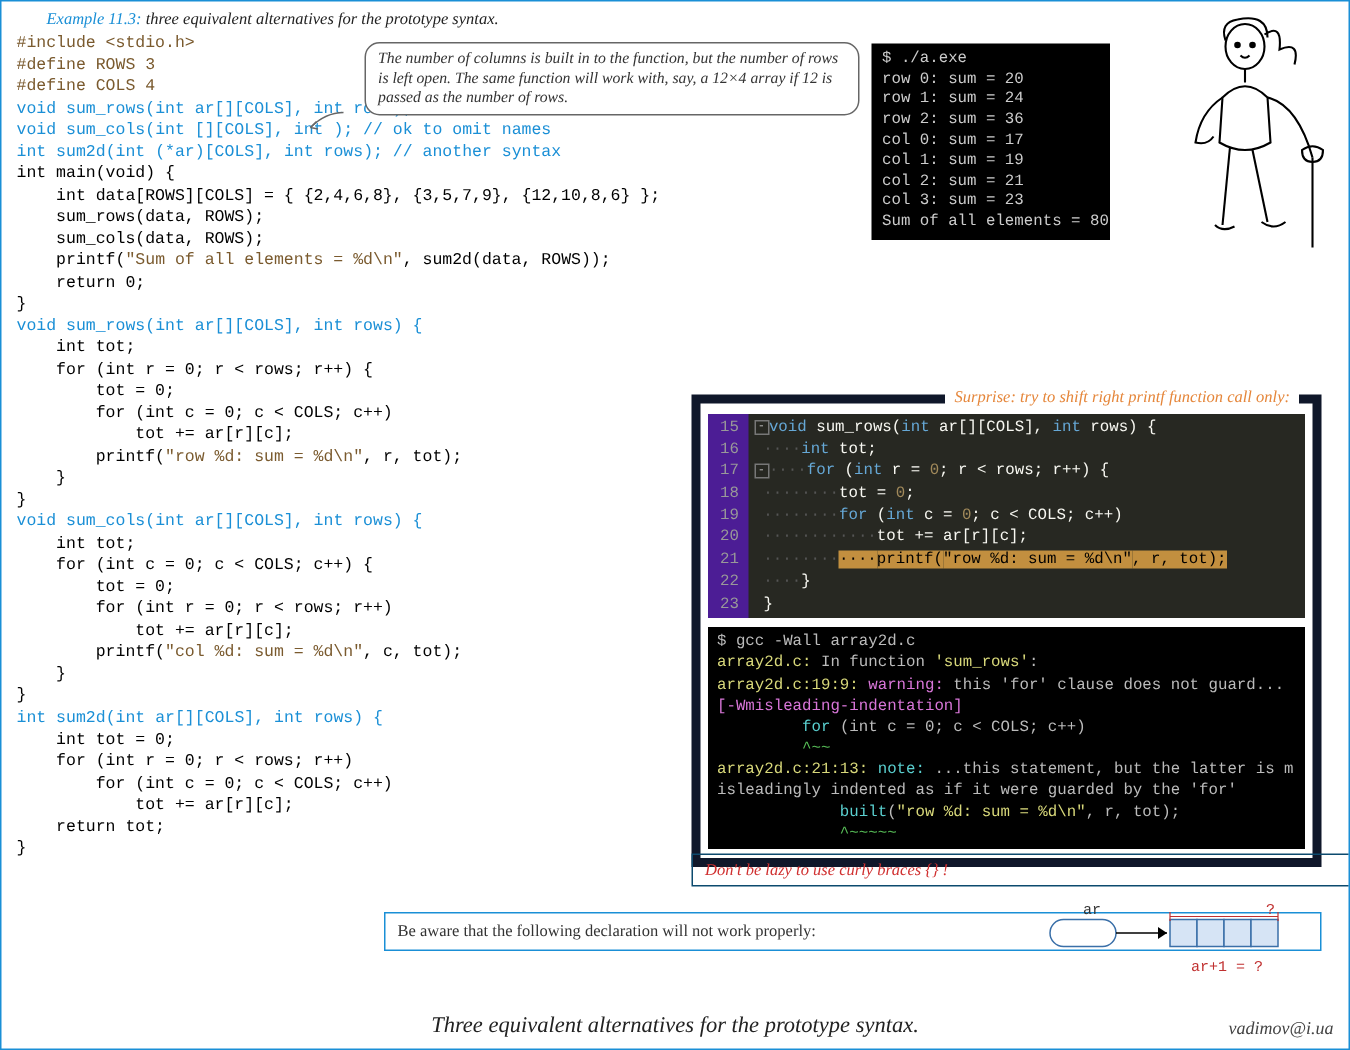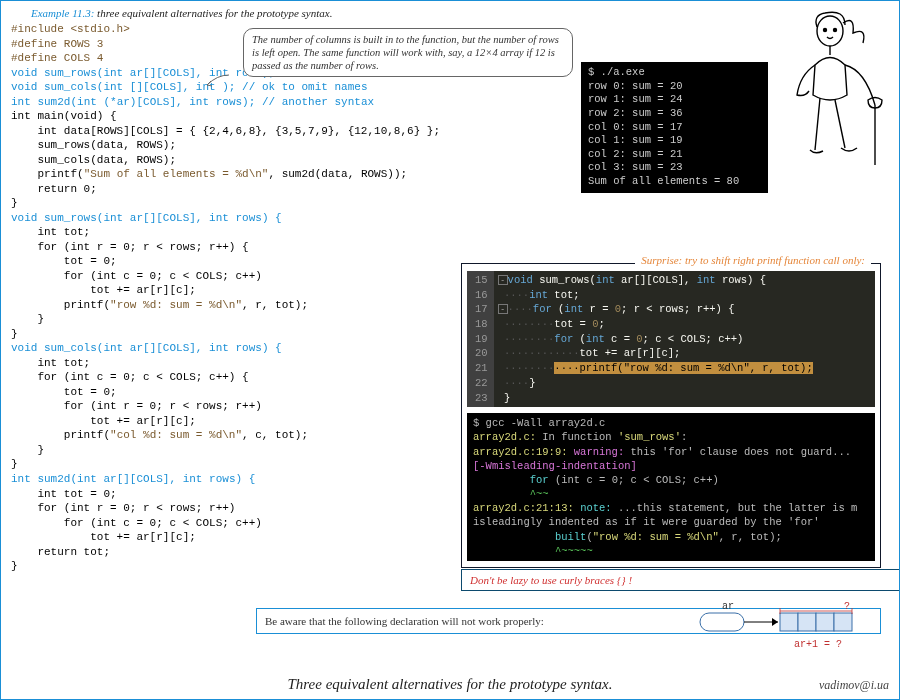--- a/index.html
+++ b/index.html
@@ -47,45 +47,44 @@
     top: 72px;
     width: 28px;
     height: 18px;
     overflow: visible;
   }
 
   .terminal1 {
     position: absolute;
     left: 580px;
     top: 28px;
-    width: 187px;
+    width: 159px;
     background: #000;
     color: #ccc;
     font-family: Consolas, 'Courier New', monospace;
     font-size: 10.5px;
     line-height: 1.3;
     padding: 4px 7px;
     white-space: pre;
-    margin-top: 33px;
   }
 
   .cartoon {
     position: absolute;
     right: 4px;
     top: 4px;
     width: 120px;
     height: 165px;
   }
 
   .surprise-box {
     position: absolute;
     left: 460px;
     top: 262px;
     width: 420px;
-    border: 1px solid #0f172a;
+    border: 6px solid #0f172a;
     padding: 4px 5px 6px 5px;
   }
   .surprise-title {
     position: absolute;
     top: -10px;
     right: 9px;
     background: #fff;
     padding: 0 6px;
     color: #e5863a;
     font-style: italic;
@@ -94,21 +93,21 @@
   .editor {
     background: #272822;
     font-family: Consolas, 'Courier New', monospace;
     font-size: 10.5px;
     line-height: 1.4;
     color: #f8f8f2;
     display: flex;
     margin-top: 3px;
   }
   .gutter {
-    background: #404040;
+    background: #4c1d95;
     color: #999;
     padding: 2px 6px 2px 8px;
     white-space: pre;
   }
   .code-lines { padding: 2px 4px; white-space: pre; flex: 1; overflow: hidden; }
   .ed-kw { color: #66a8d6; }
   .ed-str { color: #a28a5b; }
   .dots { color: #555; }
   .fold { display:inline-block; width:10px; height:10px; border:1px solid #777; color:#bbb; font-size:8px; line-height:8px; text-align:center; vertical-align:1px;}
   .sel { background: #c28f3f; color: #000; }

